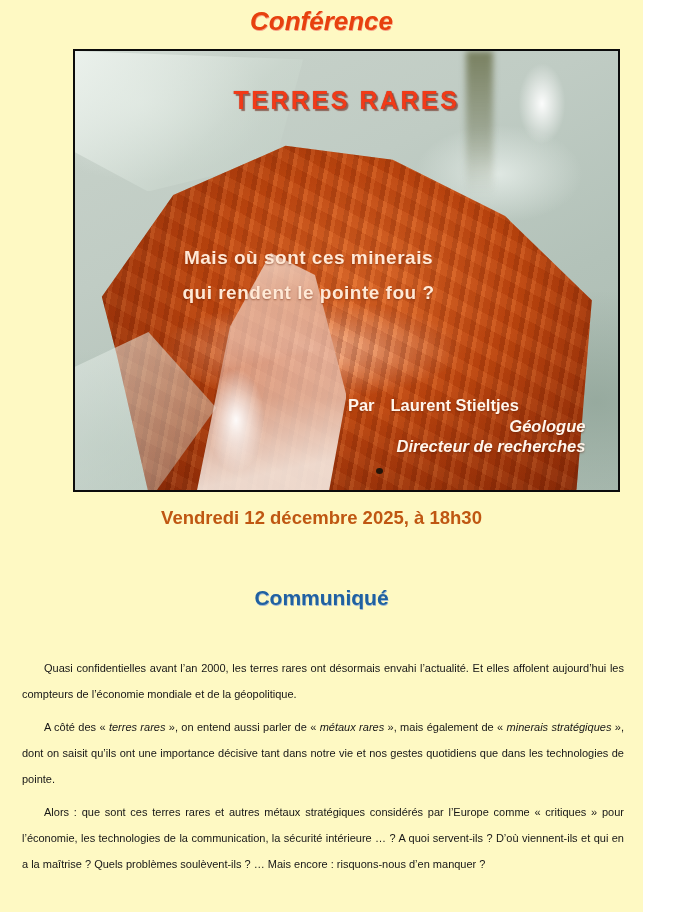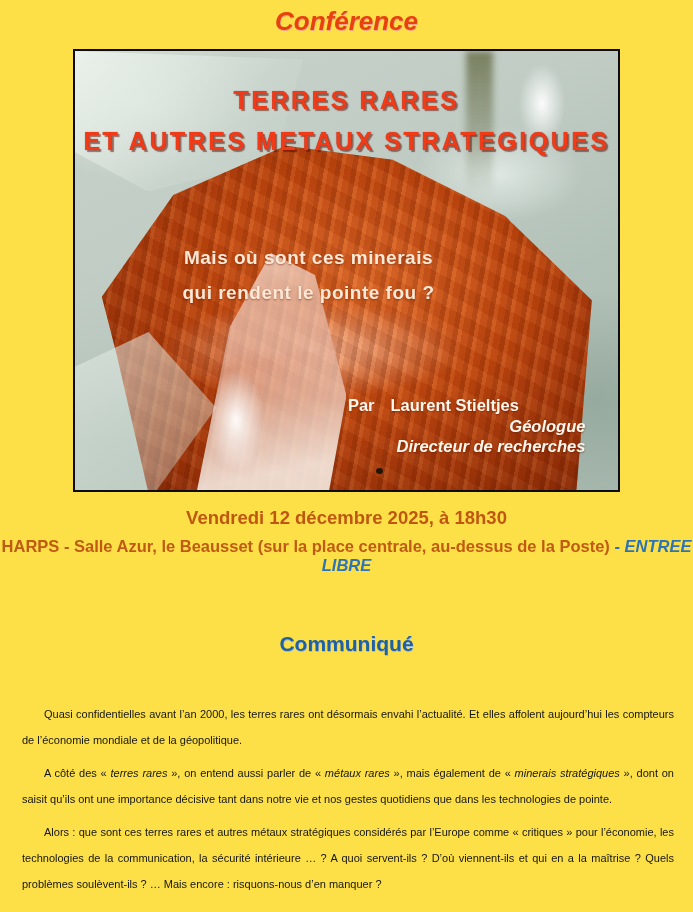--- a/index.html
+++ b/index.html
@@ -1,17 +1,17 @@
 <!DOCTYPE html>
 <html lang="fr"><head>
 <meta charset="utf-8">
 <style>
   html,body{margin:0;padding:0;background:#ffffff;}
   .page{
-    position:relative;width:693px;height:912px;background:#fde047;overflow:hidden;
+    position:relative;width:643px;height:912px;background:#fef9c3;overflow:hidden;
     font-family:"Liberation Sans",sans-serif;color:#1a1a1a;
   }
   
   .conference{
     margin:0;padding-top:6px;text-align:center;
     font-size:26px;font-weight:bold;font-style:italic;
     color:#E7410E;text-shadow:0.5px 0.5px 0 #f6a387;
   }
   
   .poster{
@@ -112,38 +112,36 @@
   <div class="poster">
     <div class="shape olive-streak"></div>
     <div class="shape crystal-topleft"></div>
     <div class="shape crystal-red"></div>
     <div class="shape shard-bottomleft"></div>
     <div class="shape crystal-front"></div>
     <div class="shape black-dot"></div>
 
     <div class="shape poster-title">
       <div>TERRES RARES</div>
-      <div>ET AUTRES METAUX STRATEGIQUES</div>
     </div>
 
     <div class="shape poster-question">
       <div>Mais où sont ces minerais</div>
       <div>qui rendent le pointe fou ?</div>
     </div>
 
     <div class="shape poster-credits">
       <div class="byline"><span>Par</span><span class="gap"></span><span>Laurent Stieltjes</span></div>
       <div class="role">Géologue</div>
       <div class="role">Directeur de recherches</div>
     </div>
   </div>
 
   <p class="event-date">Vendredi 12 décembre 2025, à 18h30</p>
 
-  <p class="event-venue"><span>HARPS - Salle Azur, le Beausset (sur la place centrale, au-dessus de la Poste)</span><span class="admission-sep"> - </span><span class="admission">ENTREE LIBRE</span></p>
 
   <h2 class="communique-heading">Communiqué</h2>
 
   <div class="body-text">
     <p class="para"><span>Quasi confidentielles avant l’an 2000, les terres rares ont désormais envahi l’actualité. Et elles affolent aujourd’hui les compteurs de l’économie mondiale et de la géopolitique.</span></p>
     <p class="para"><span>A côté des « </span><span class="it">terres rares</span><span> », on entend aussi parler de « </span><span class="it">métaux rares</span><span> », mais également de « </span><span class="it">minerais stratégiques</span><span> », dont on saisit qu’ils ont une importance décisive tant dans notre vie et nos gestes quotidiens que dans les technologies de pointe.</span></p>
     <p class="para"><span>Alors : que sont ces terres rares et autres métaux stratégiques considérés par l’Europe comme « critiques » pour l’économie, les technologies de la communication, la sécurité intérieure … ?  A quoi servent-ils ?  D’où viennent-ils et qui en a la maîtrise ?  Quels problèmes soulèvent-ils ? … Mais encore : risquons-nous d’en manquer ?</span></p>
   </div>
 
 </div>

